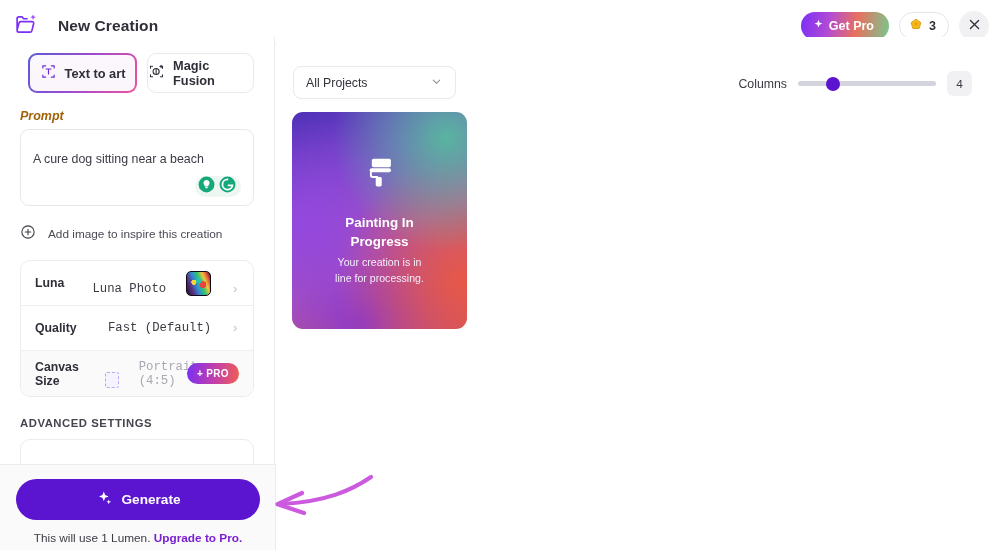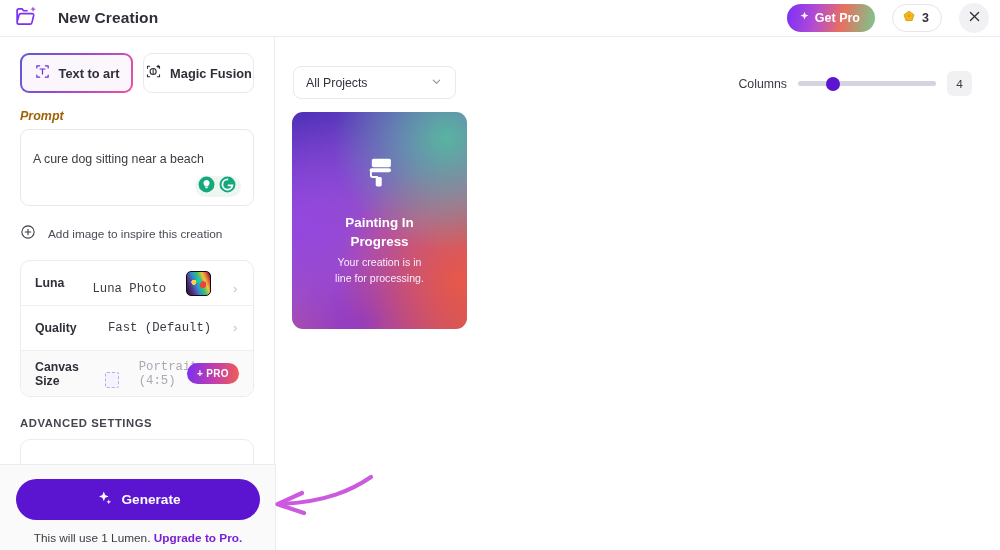--- a/index.html
+++ b/index.html
@@ -7,35 +7,35 @@
     width: 1000px; height: 550px;
     font-family: "Liberation Sans", sans-serif;
     background: #ffffff;
     overflow: hidden;
     color: #2b2b33;
   }
   #app { position: relative; width: 1000px; height: 550px; }
 
   
   .header {
-    position: absolute; top: 0; left: 0;
+    position: absolute; top: 8px; left: 0;
     width: 1000px; height: 37px;
     background: #ffffff;
     border-bottom: 1px solid #ececef;
     display: flex; align-items: center;
   }
   .logo-wrap { margin-left: 14px; display: flex; align-items: center; }
   .app-title {
     margin-left: 19px;
     font-size: 15.5px; font-weight: 700; color: #2f2f39;
     letter-spacing: .1px;
   }
   .header-right {
     position: absolute; right: 11px; top: 3px;
-    display: flex; align-items: center; gap: 17px;
+    display: flex; align-items: center; gap: 10px;
   }
   .getpro-btn {
     height: 28px; padding: 0 15px 0 12px;
     border-radius: 14px; border: none;
     background: linear-gradient(100deg,#7b2ff7 0%,#b24bd4 32%,#e8705f 62%,#77c98e 100%);
     color: #fff; font-size: 12.5px; font-weight: 600;
     display: flex; align-items: center; gap: 5px;
     cursor: pointer; font-family: "Liberation Sans", sans-serif;
   }
   .credits-chip {
@@ -53,21 +53,21 @@
   }
 
   
   .sidebar {
     position: absolute; top: 37px; left: 0;
     width: 275px; height: 513px;
     background: #fff;
     border-right: 1px solid #ececef;
     overflow: hidden;
   }
-  .tabs { display: flex; gap: 10px; padding: 16px 20px 0 20px; }
+  .tabs { display: flex; gap: 10px; padding: 16px 20px 0 28px; }
   .tab {
     height: 40px; border-radius: 9px;
     display: flex; align-items: center; justify-content: center; gap: 8px;
     font-size: 12.8px; font-weight: 700; color: #2f2f39;
     cursor: pointer; background: #fff;
   }
   .tab-active {
     width: 114px;
     background: #faf7ff;
     border: 2px solid transparent;

